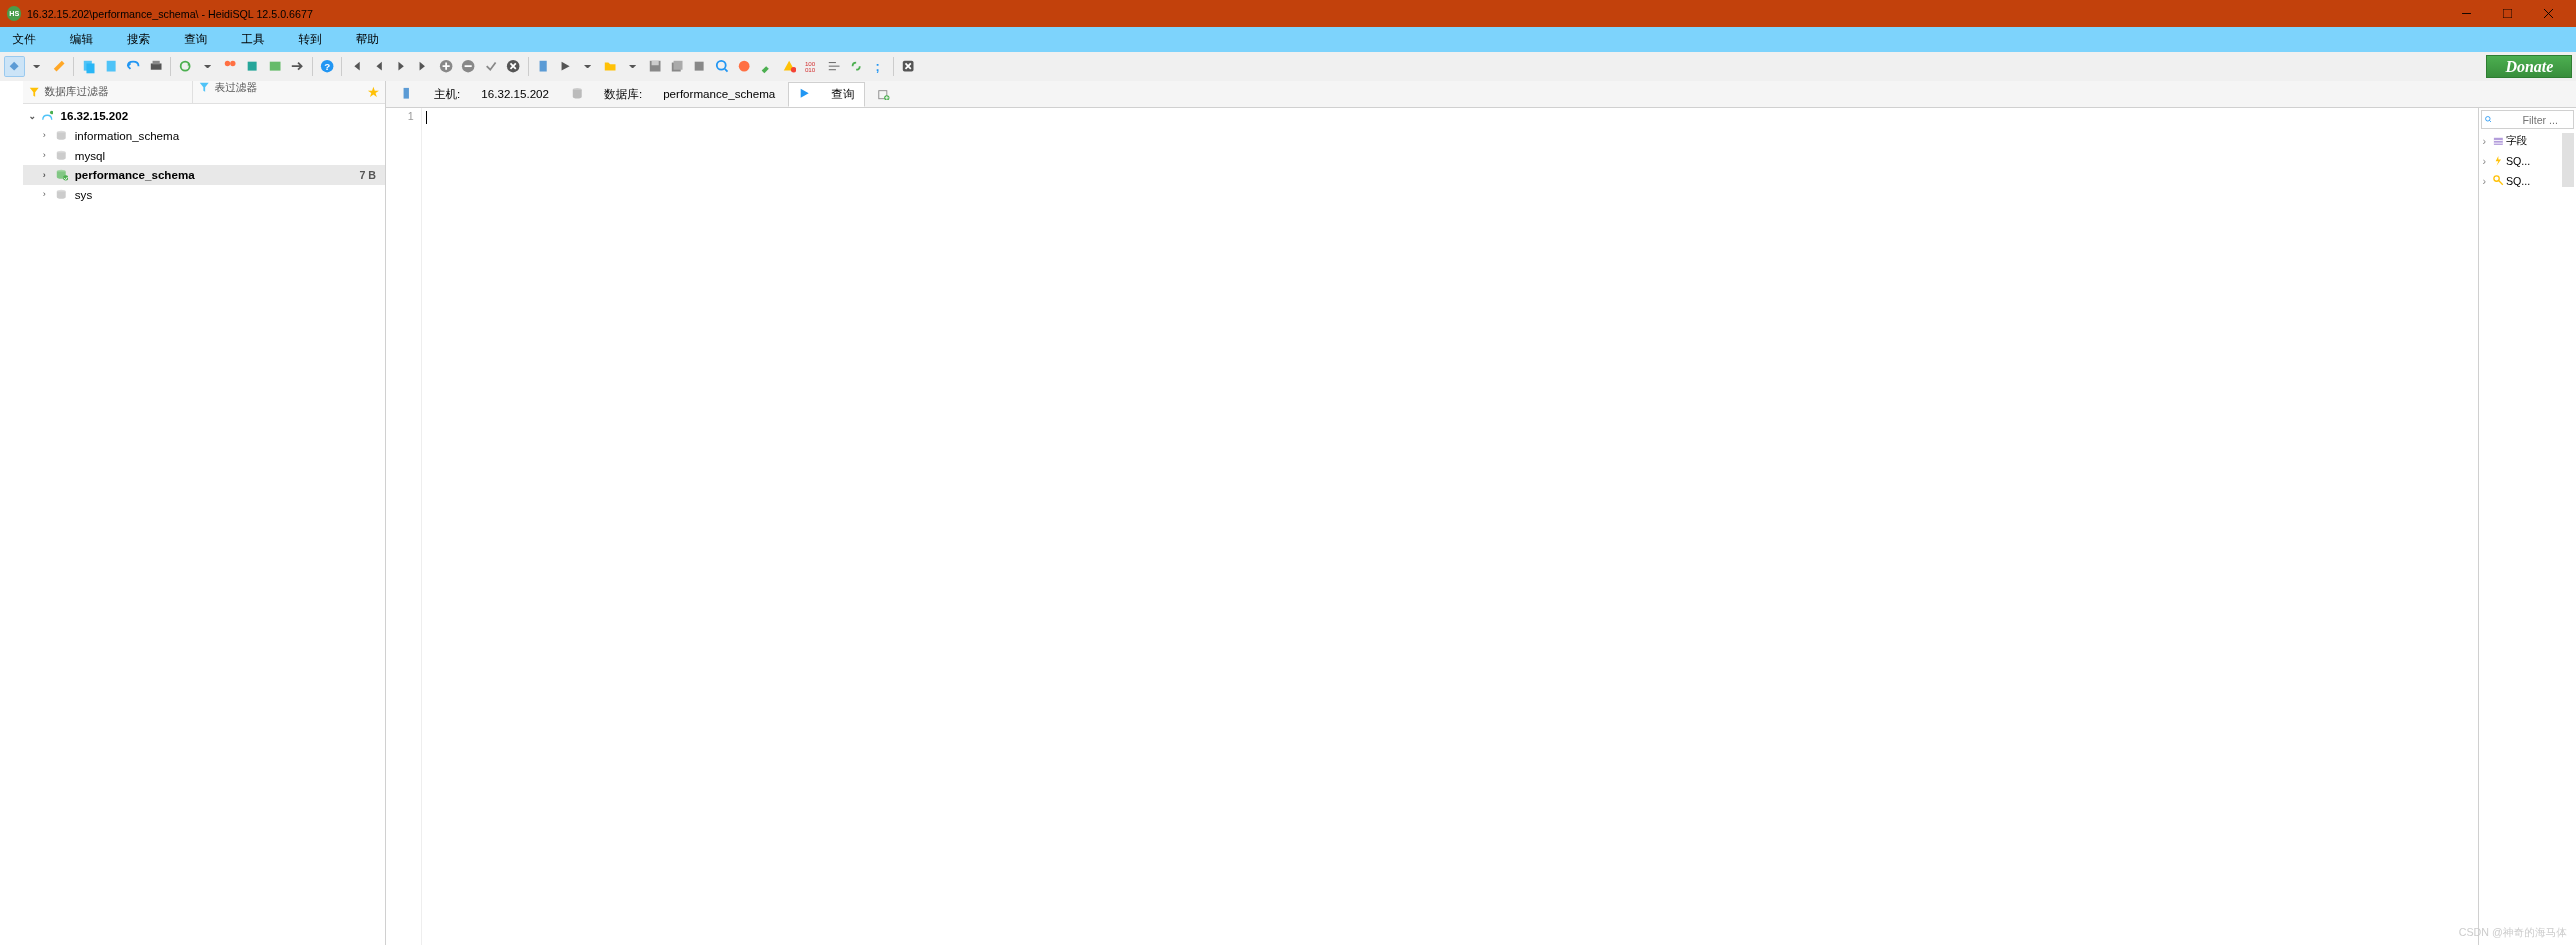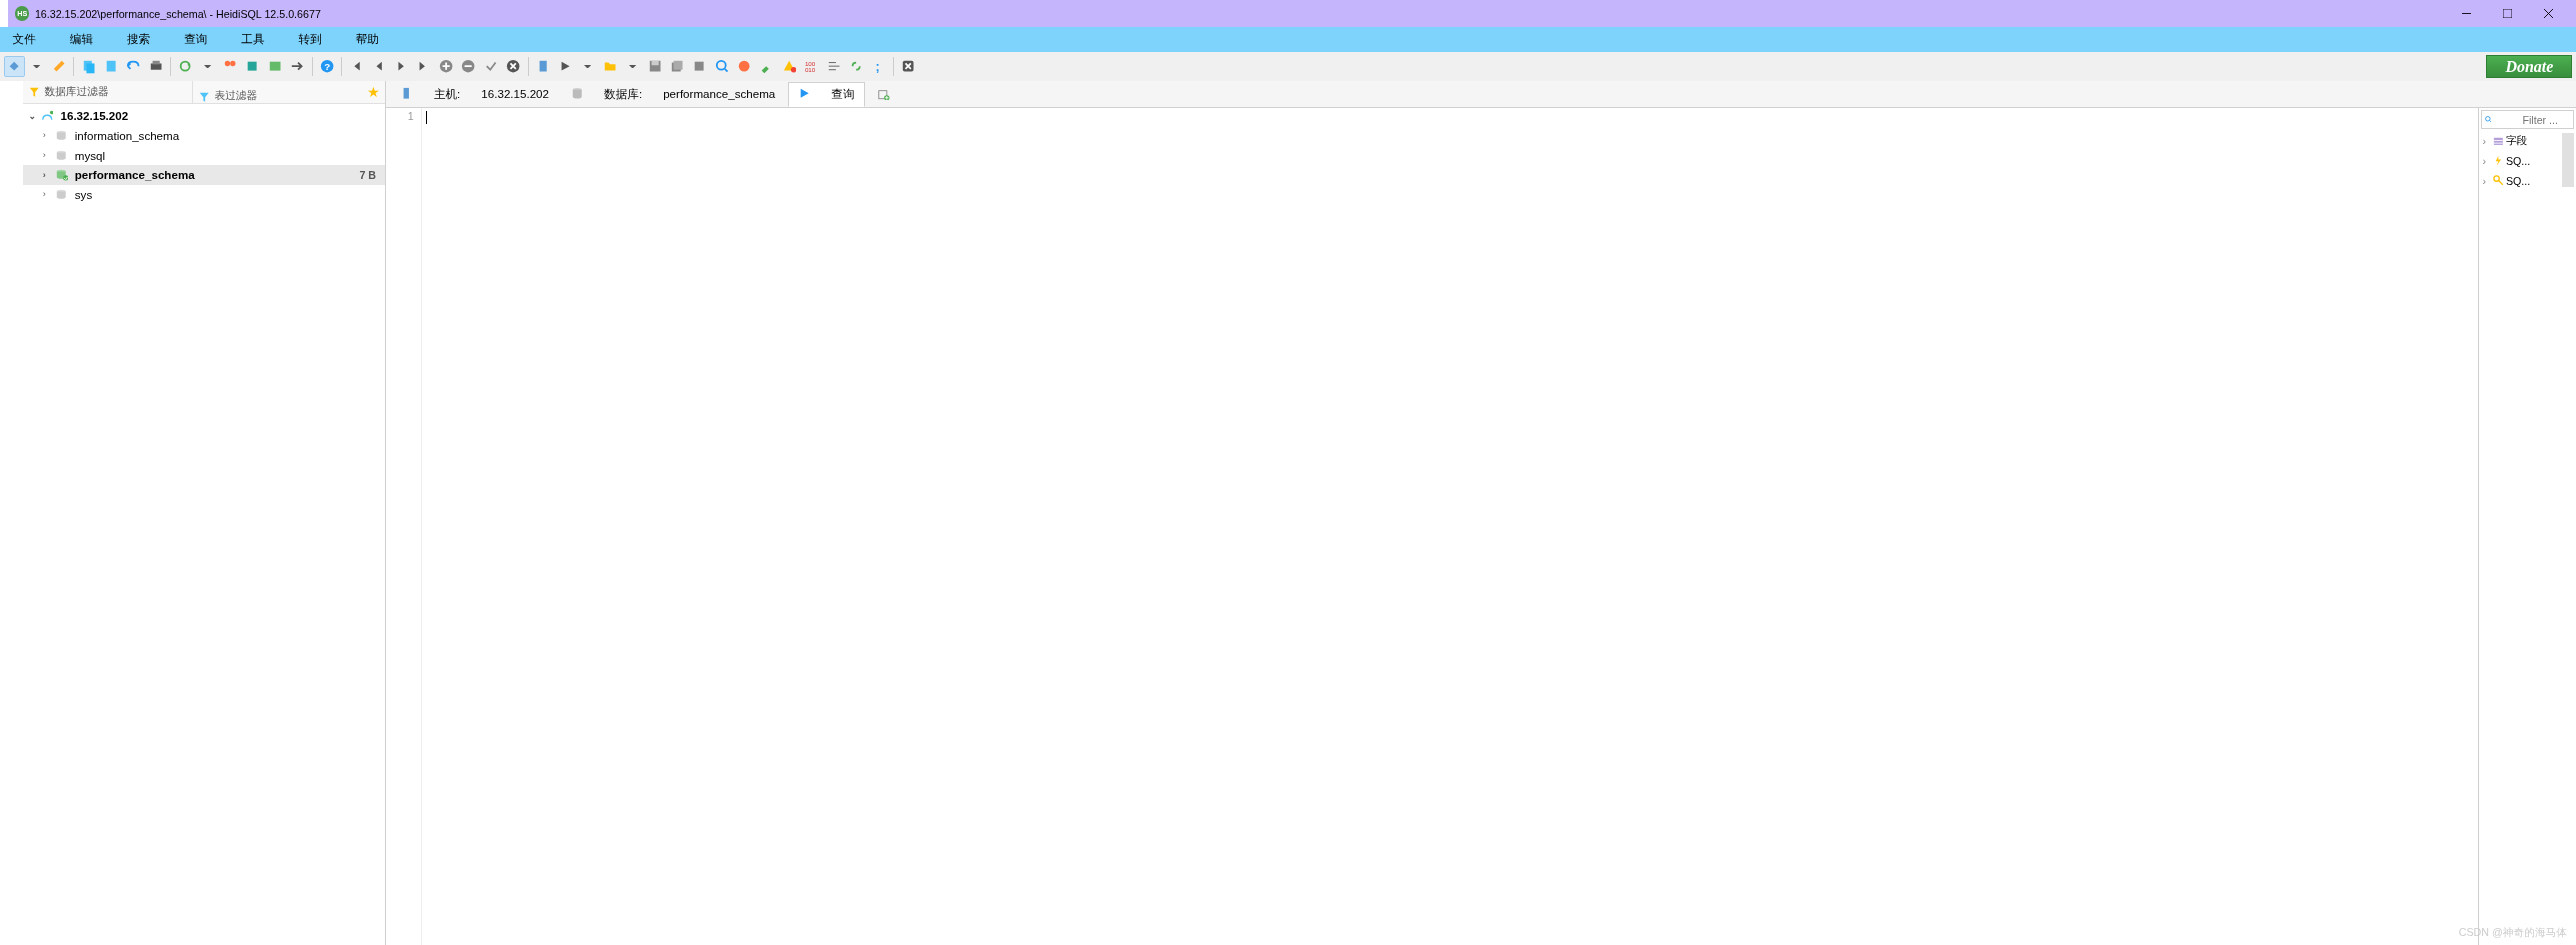--- a/index.html
+++ b/index.html
@@ -1,19 +1,19 @@
 <!DOCTYPE html>
 <html style="font-size:14.3px"><head>
   <meta charset="utf-8">
   <style>
     * { margin: 0; padding: 0; box-sizing: border-box; font-family: "Microsoft YaHei", Arial, sans-serif; }
     body { background: #fff; font-size: 10.7px; overflow: hidden; user-select: none; }
     
     
-    .titlebar { height: 27px; display: flex; align-items: center; padding: 0 7.2px; background: #c4b5fd; margin-left: 8px; }
+    .titlebar { height: 27px; display: flex; align-items: center; padding: 0 7.2px; background: #c2410c; }
     .titlebar .app-icon { width: 14.3px; height: 14.3px; background: #4a9c4a; border-radius: 50%; margin-right: 5.4px; display: flex; align-items: center; justify-content: center; }
     .titlebar .app-icon::after { content: "HS"; color: #fff; font-size: 7.2px; font-weight: bold; }
     .titlebar .title-text { flex: 1; font-size: 10.7px; color: #000; }
     .win-controls { display: flex; gap: 0; }
     .win-btn { width: 41px; height: 27px; display: flex; align-items: center; justify-content: center; cursor: pointer; }
     
     
     .menubar { height: 25px; display: flex; align-items: center; padding: 0 3.6px; background: #7dd3fc; gap: 16px; }
     .menu-item { padding: 3.6px 9px; font-size: 11.6px; cursor: pointer; }
     
@@ -24,21 +24,21 @@
     .tb-sep { width: 0.9px; height: 19.7px; background: #ccc; margin: 0 2.7px; }
     .donate-btn { margin-left: auto; background: linear-gradient(#4caf50, #388e3c); color: #fff; font-weight: bold; font-style: italic; font-size: 16px; padding: 1.8px 18px; border: 1.8px solid #2e7d32; cursor: pointer; font-family: Georgia, serif; }
     
     
     .main { display: flex; height: calc(100vh - 81px); }
     
     
     .sidebar { width: 386px; border-right: 0.9px solid #d0d0d0; display: flex; flex-direction: column; background: #fff; padding-left: 23px; }
     .filter-row { height: 23px; display: flex; border-bottom: 0.9px solid #e0e0e0; background: #f8f8f8; }
     .filter-db { flex: 1; display: flex; align-items: center; padding-left: 5.4px; font-size: 10.7px; color: #555; border-right: 0.9px solid #e0e0e0; }
-    .filter-tbl { flex: 1; display: flex; align-items: flex-end; padding-left: 5.4px; font-size: 10.7px; color: #555; }
+    .filter-tbl { flex: 1; display: flex; align-items: flex-start; padding-left: 5.4px; font-size: 10.7px; color: #555; }
     .star-icon { width: 23px; display: flex; align-items: center; justify-content: center; color: #ffc107; font-size: 14.3px; }
     
     .tree { flex: 1; overflow: auto; padding: 1.8px 0; }
     .tree-item { display: flex; align-items: center; height: 19.7px; padding: 0 5.4px; cursor: pointer; font-size: 11.6px; }
     .tree-item.selected { background: #e8e8e8; }
     .tree-item .chevron { width: 12.5px; font-size: 9px; color: #555; }
     .tree-item .db-icon { width: 16px; height: 12.5px; margin-right: 3.6px; display: flex; align-items: center; }
     .tree-item .size { margin-left: auto; color: #555; font-size: 10.7px; padding-right: 3.6px; }
     .tree-item.child { padding-left: 19.7px; }
     .tree-item.bold { font-weight: bold; }

